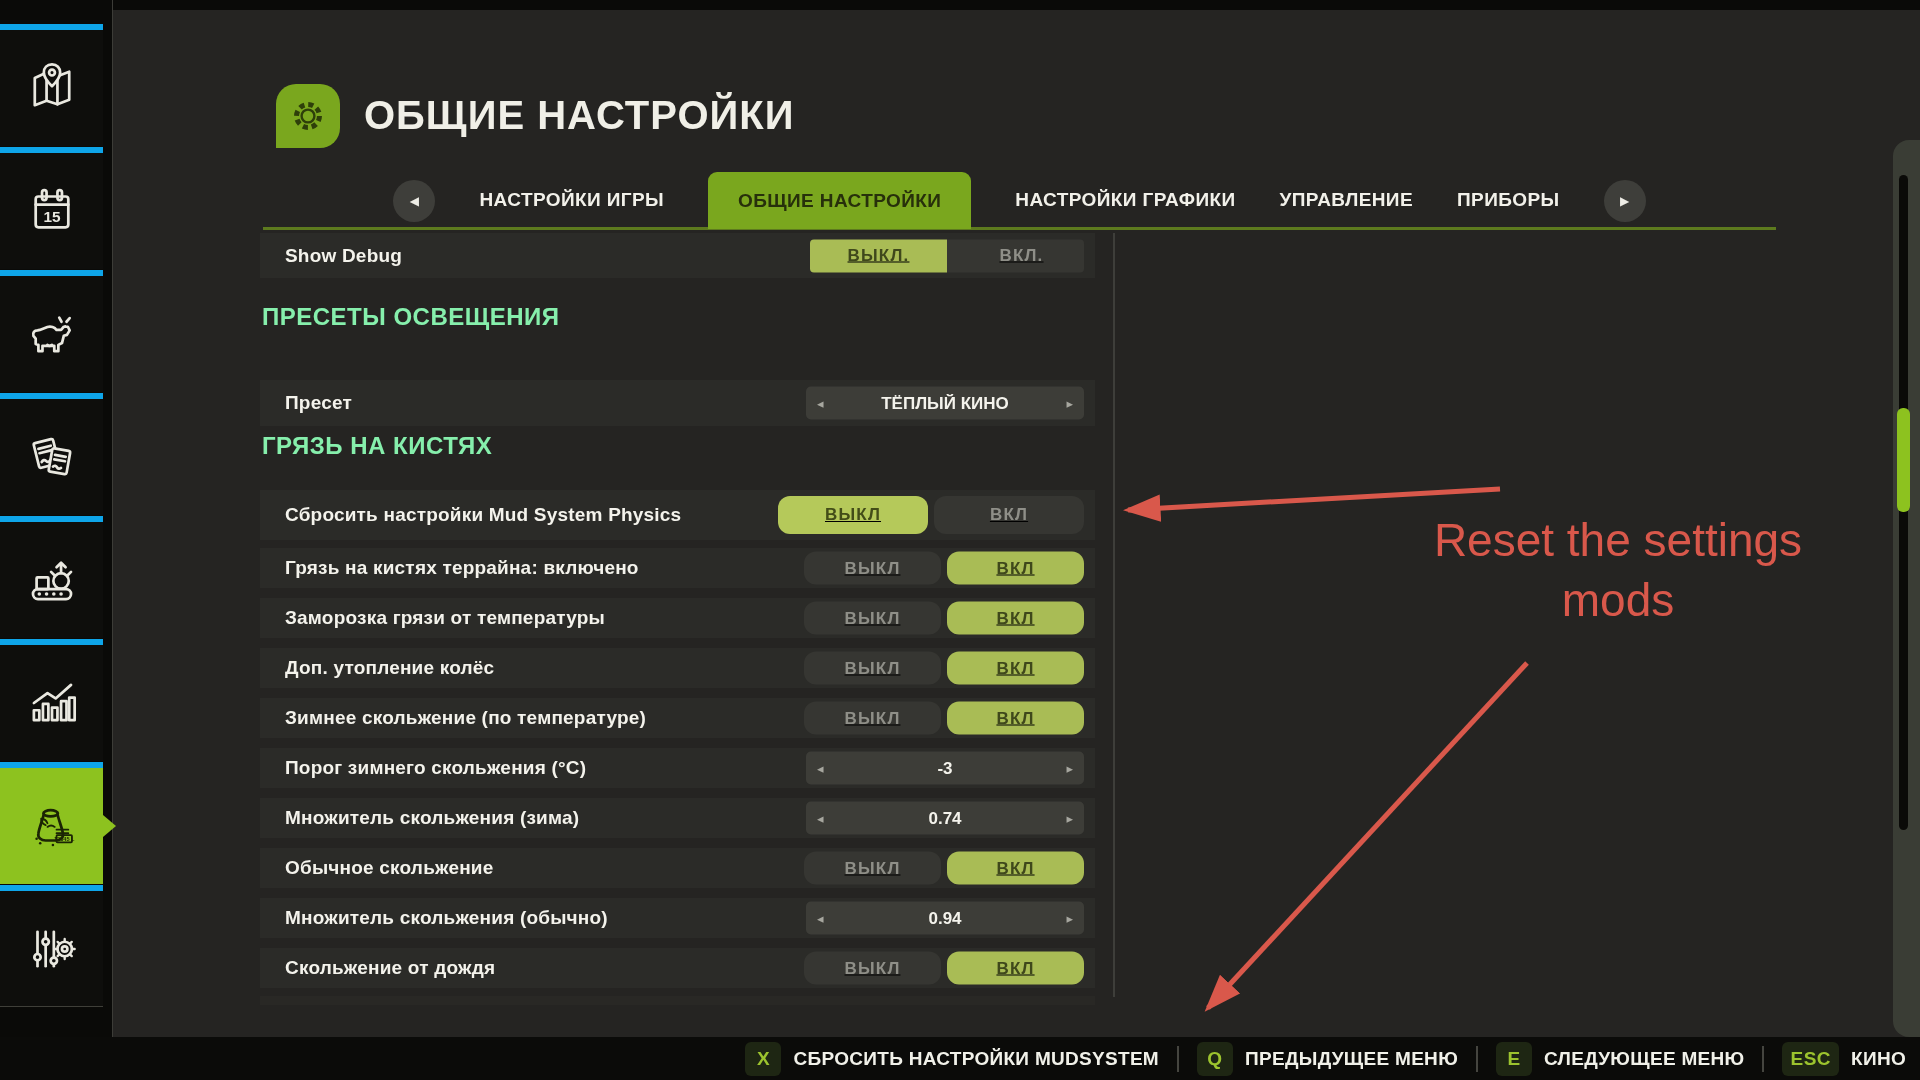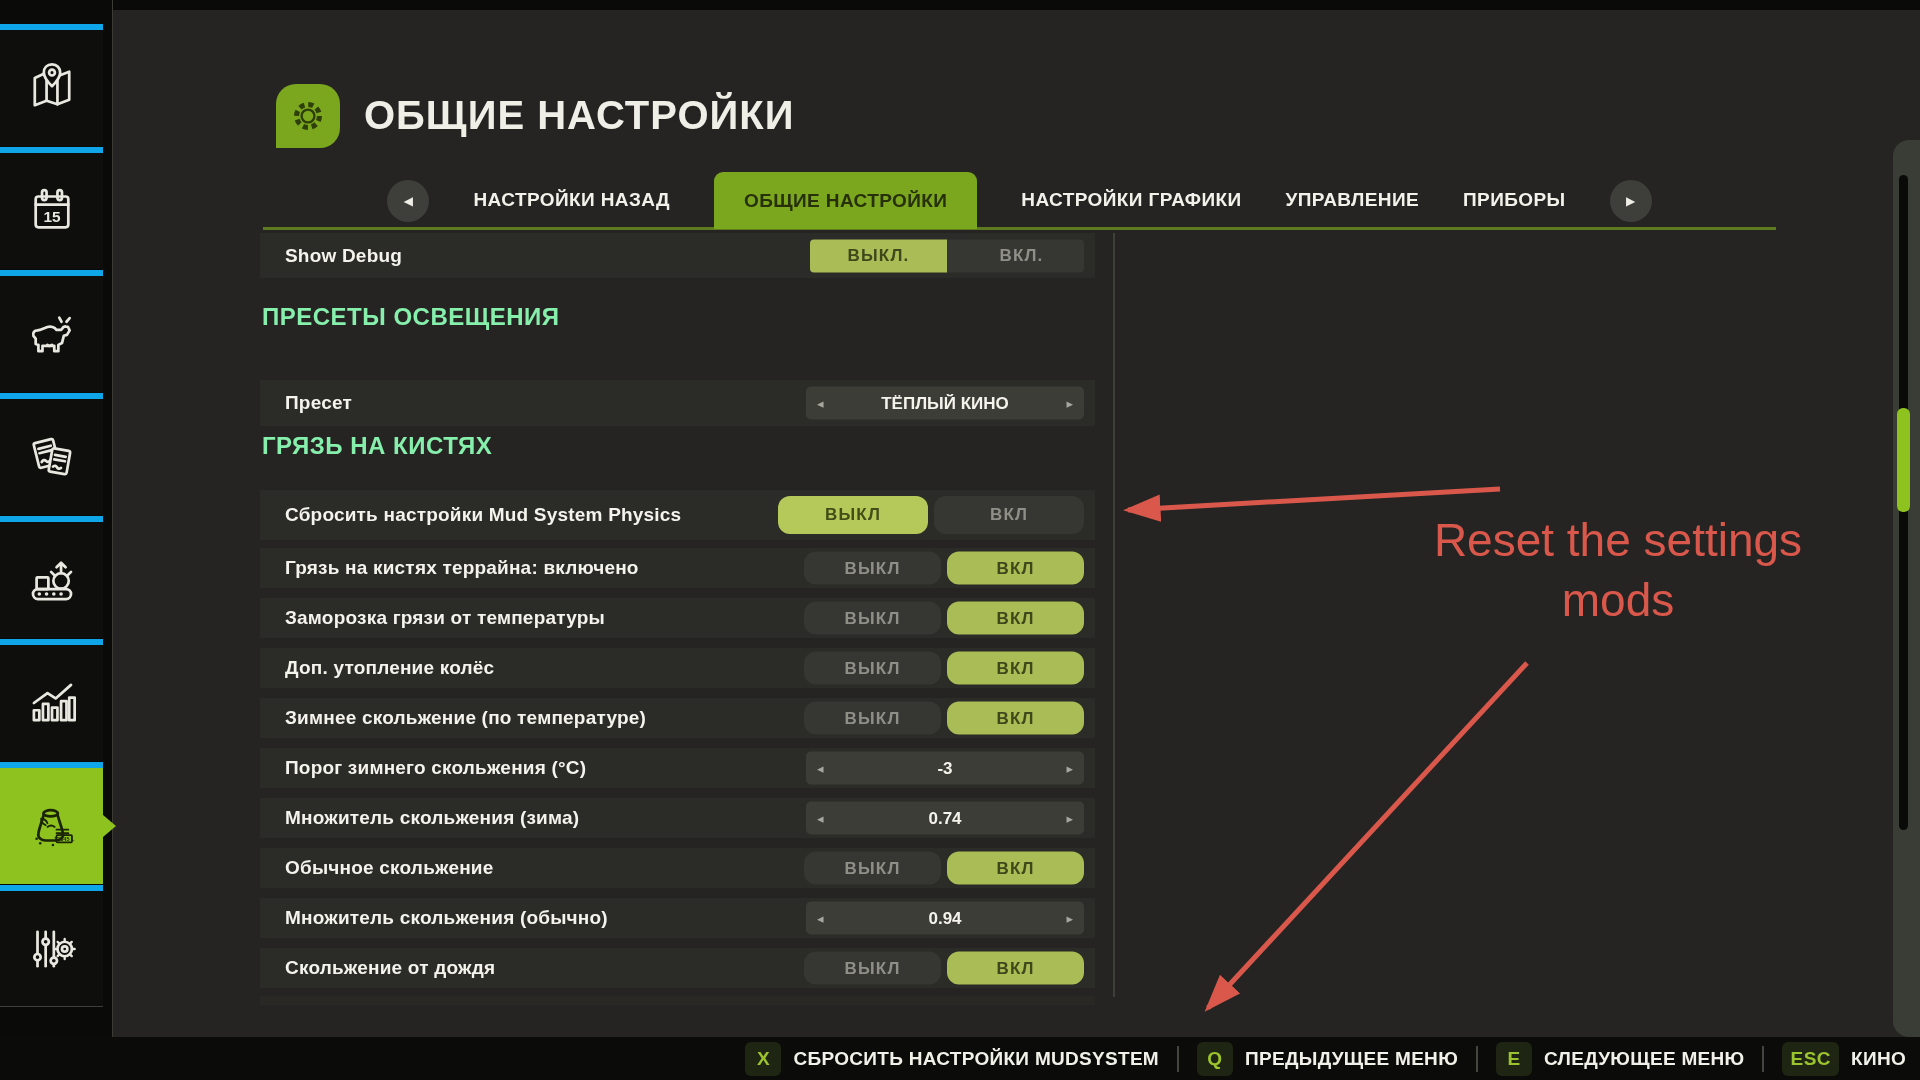--- a/index.html
+++ b/index.html
@@ -33,21 +33,21 @@
   .tab.active { margin-top:0; height:57px; background:#7aa71e; color:#27300b; border-radius:9px 9px 0 0; padding:0 30px; display:flex; align-items:center; }
   .tab-circle { width:42px; height:42px; margin-top:8px; border-radius:50%; background:#3e3e3a; color:#eeede6; display:flex; align-items:center; justify-content:center; font-size:12px; cursor:pointer; flex:none; }
   .tab-underline { position:absolute; left:263px; top:227px; width:1513px; height:3px; background:#5d7a1e; }
 
   
   .section-h { position:absolute; left:262px; font-size:24px; color:#86efac; letter-spacing:.5px; }
   .srow { position:absolute; left:260px; width:835px; background:#2b2b28; display:flex; align-items:center; }
   .srow .lbl { margin-left:25px; font-size:19px; font-weight:bold; color:#f4f3ec; letter-spacing:.2px; }
   .srow-partial { position:absolute; left:260px; top:996px; width:835px; height:9px; background:#2b2b28; opacity:.65; }
 
-  .toggle { position:absolute; right:11px; top:50%; transform:translateY(-50%); display:flex; gap:6px; }
+  .toggle { position:absolute; right:11px; top:50%; transform:translateY(-50%); display:flex; gap:6px;text-decoration:underline; }
   .tbtn { width:137px; height:33px; border-radius:12px; background:#363632; display:flex; align-items:center; justify-content:center; font-size:17px; font-weight:bold; color:#8f8f88; letter-spacing:1.2px; cursor:pointer; }
   .tbtn.on-state { background:#a9bc55; color:#3f481b; }
   .toggle.joined { gap:0; }
   .toggle.joined .tbtn { border-radius:0; }
   .toggle.joined .tbtn:first-child { border-radius:4px 0 0 4px; }
   .toggle.joined .tbtn:last-child { border-radius:0 4px 4px 0;padding-left:12px; }
   .srow.focused .tbtn { width:150px; height:38px; }
   .srow.focused .tbtn.on-state { background:#b5c95a; color:#434d18; }
 
   .selector { position:absolute; right:11px; top:50%; transform:translateY(-50%); width:278px; height:33px; background:#3d3d38; border-radius:5px; display:flex; align-items:center; justify-content:space-between; padding:0 11px; }
@@ -176,21 +176,21 @@
     <circle cx="24" cy="24" r="12.5" stroke-width="5.5" stroke-dasharray="5.6 4.2"></circle>
   </svg>
 </div>
 <h1 class="page-title">ОБЩИЕ НАСТРОЙКИ</h1>
 
 <div class="tab-underline"></div>
 <div class="tabbar">
   <div class="tab-circle">
       <span>◀</span>
     </div>
-  <div class="tab">НАСТРОЙКИ НАЗАД</div>
+  <div class="tab">НАСТРОЙКИ ИГРЫ</div>
   <div class="tab active">ОБЩИЕ НАСТРОЙКИ</div>
   <div class="tab">НАСТРОЙКИ ГРАФИКИ</div>
   <div class="tab">УПРАВЛЕНИЕ</div>
   <div class="tab">ПРИБОРЫ</div>
   <div class="tab-circle">
       <span>▶</span>
     </div>
 </div>
 
 <div class="srow" style="top:233px;height:45px">

